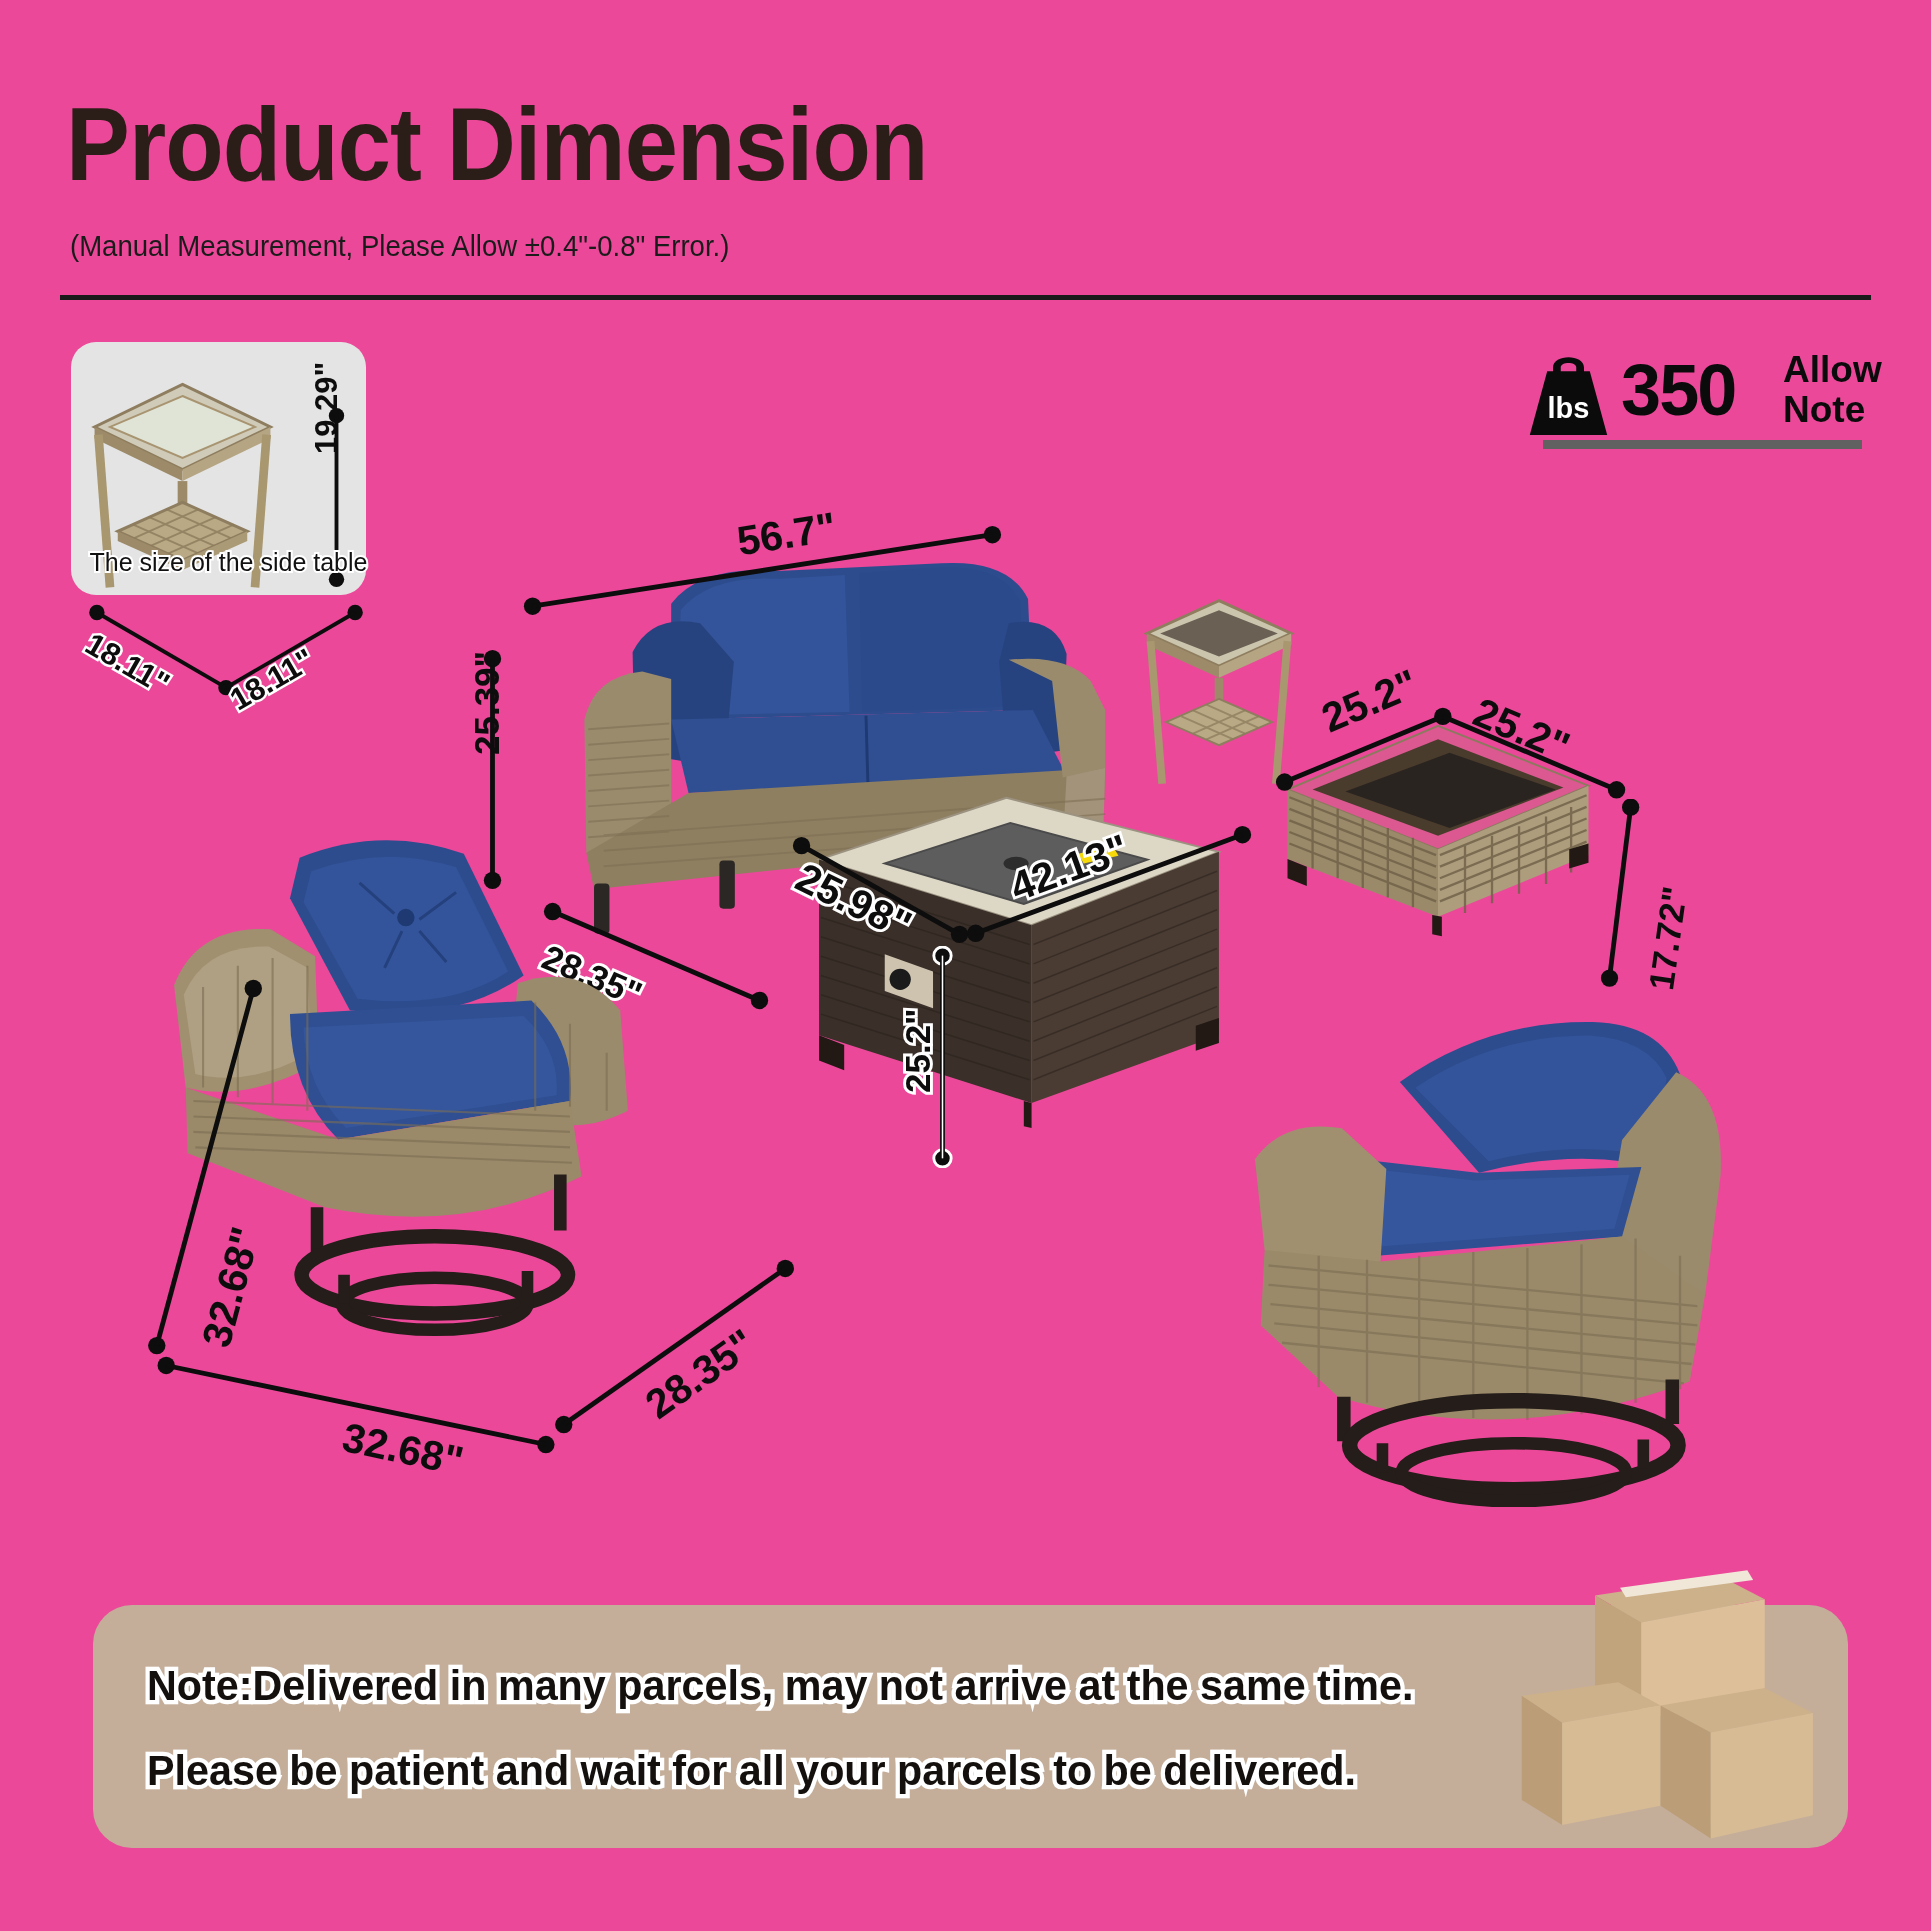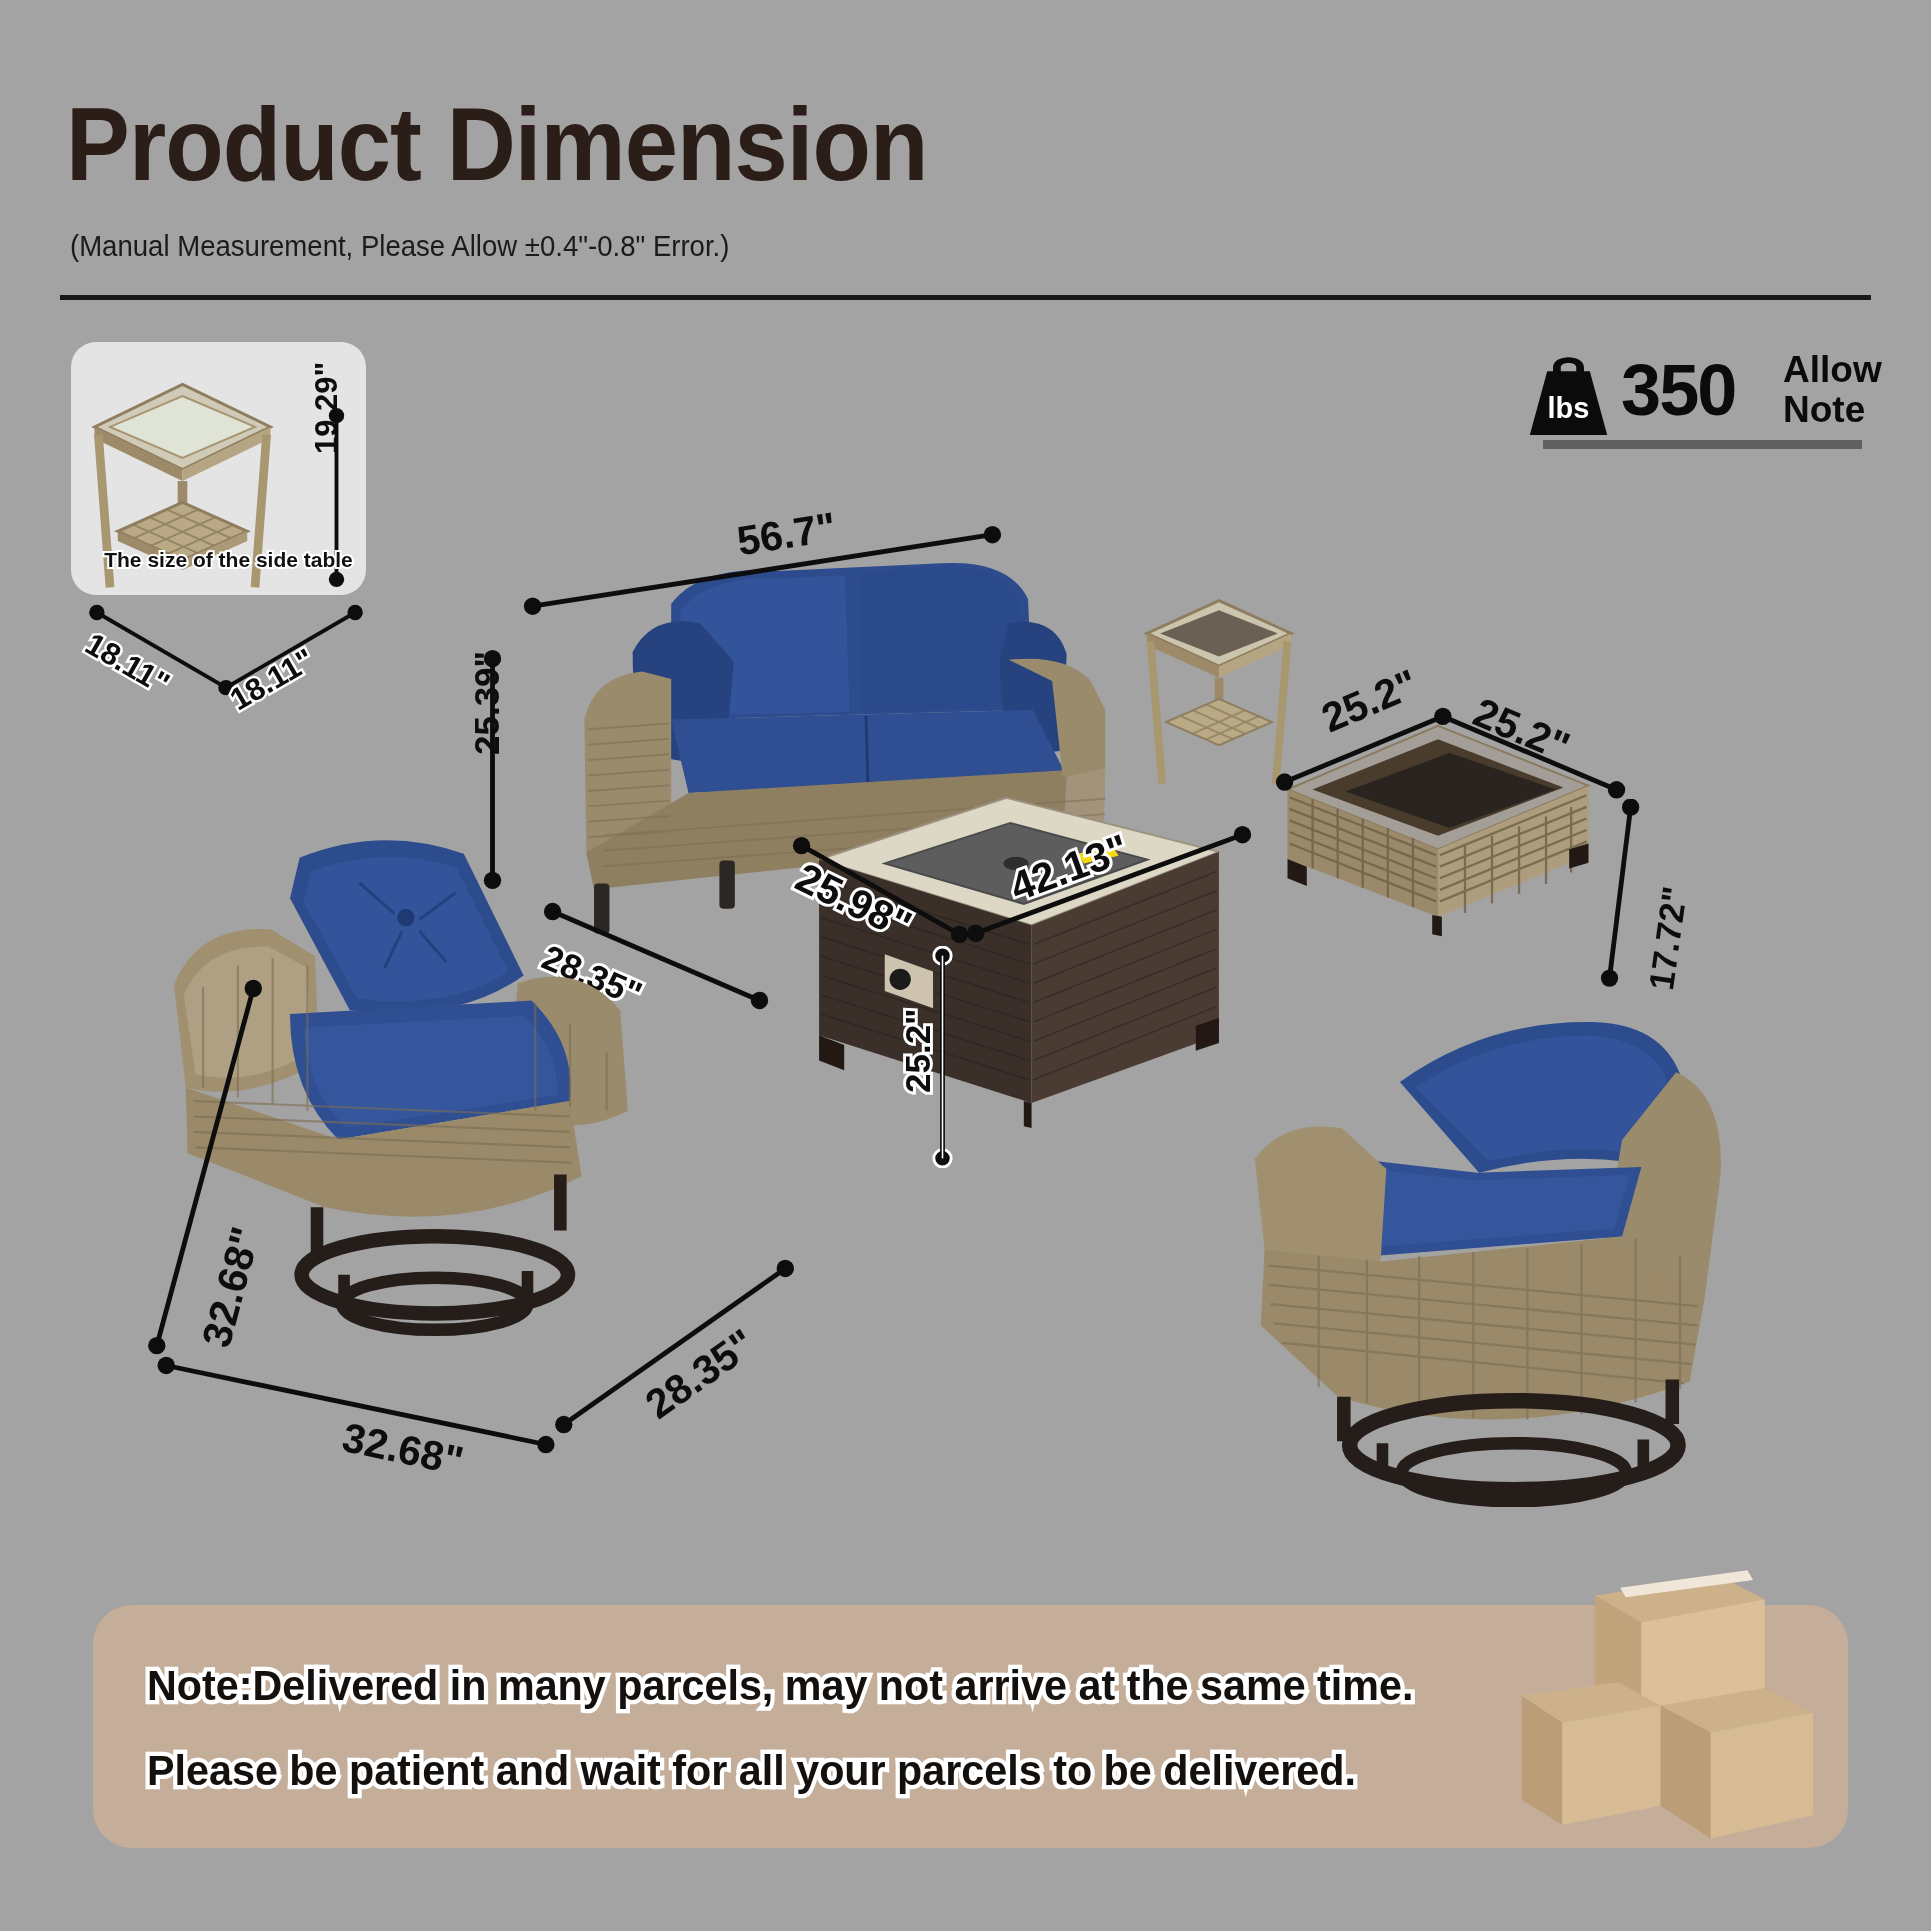--- a/index.html
+++ b/index.html
@@ -2,21 +2,21 @@
 <html><head>
 <meta charset="utf-8">
 <style>
   * { box-sizing: border-box; margin: 0; padding: 0; }
   html, body {
     width: 1931px; height: 1931px;
     background: #ffffff;
     font-family: "Liberation Sans", sans-serif;
     overflow: hidden;
   }
-  #page { position: relative; width: 1931px; height: 1931px; background: #a3a3a3; }
+  #page { position: relative; width: 1931px; height: 1931px; background: #ec4899; }
 
   
   .title {
     position: absolute; left: 66px; top: 85px;
     font-family: "Liberation Sans Narrow", "Liberation Sans", sans-serif;
     font-size: 104px; font-weight: bold; color: #2b1d17;
     letter-spacing: -1px; transform: scaleX(0.92); transform-origin: left center;
     white-space: nowrap;
   }
   .subtitle {
@@ -50,21 +50,21 @@
     background: #616161;
   }
 
   
   .inset {
     position: absolute; left: 71px; top: 342px; width: 295px; height: 253px;
     background: #e4e4e4; border-radius: 25px;
   }
   .inset-caption {
     position: absolute; left: 71px; top: 548px; width: 315px;
-    text-align: center; font-size: 21px; font-weight: bold; color: #111;
+    text-align: center; font-size: 25px; font-weight: normal; color: #111;
     -webkit-text-stroke: 3.9px #fff; paint-order: stroke fill;
   }
 
   
   .dim {
     position: absolute;
     font-size: 35px; font-weight: bold; color: #0d0d0d;
     white-space: nowrap;
     -webkit-text-stroke: 5.8px #ffffff;
     paint-order: stroke fill;

